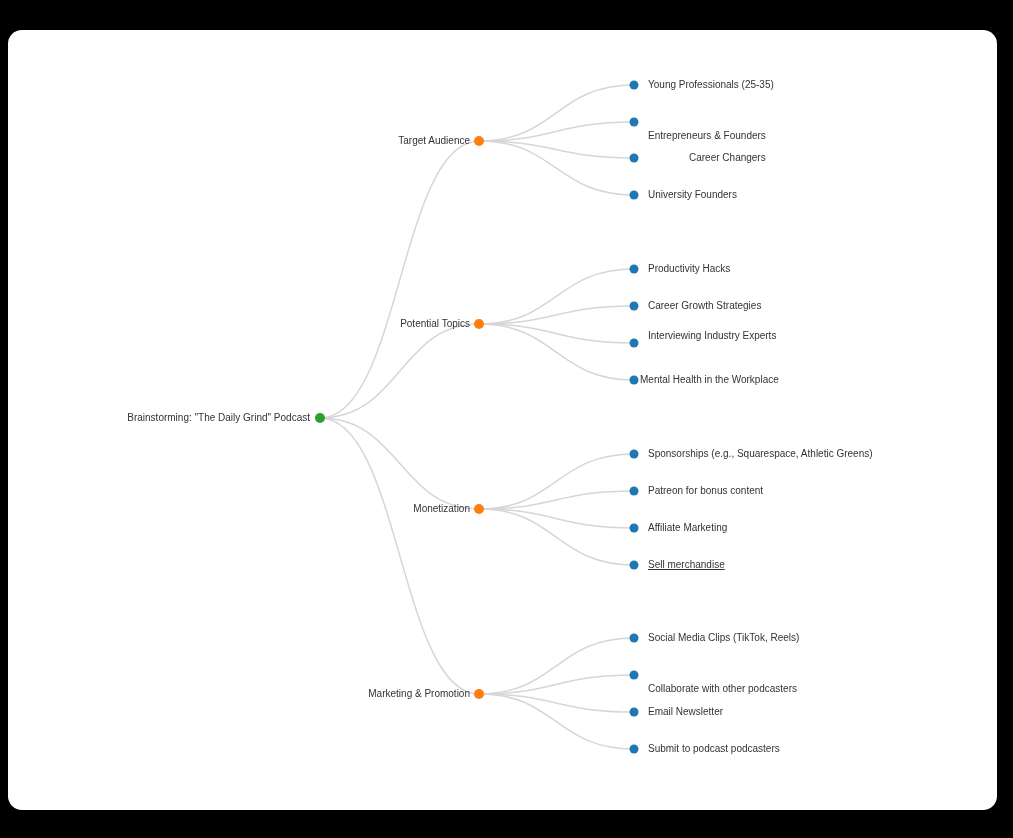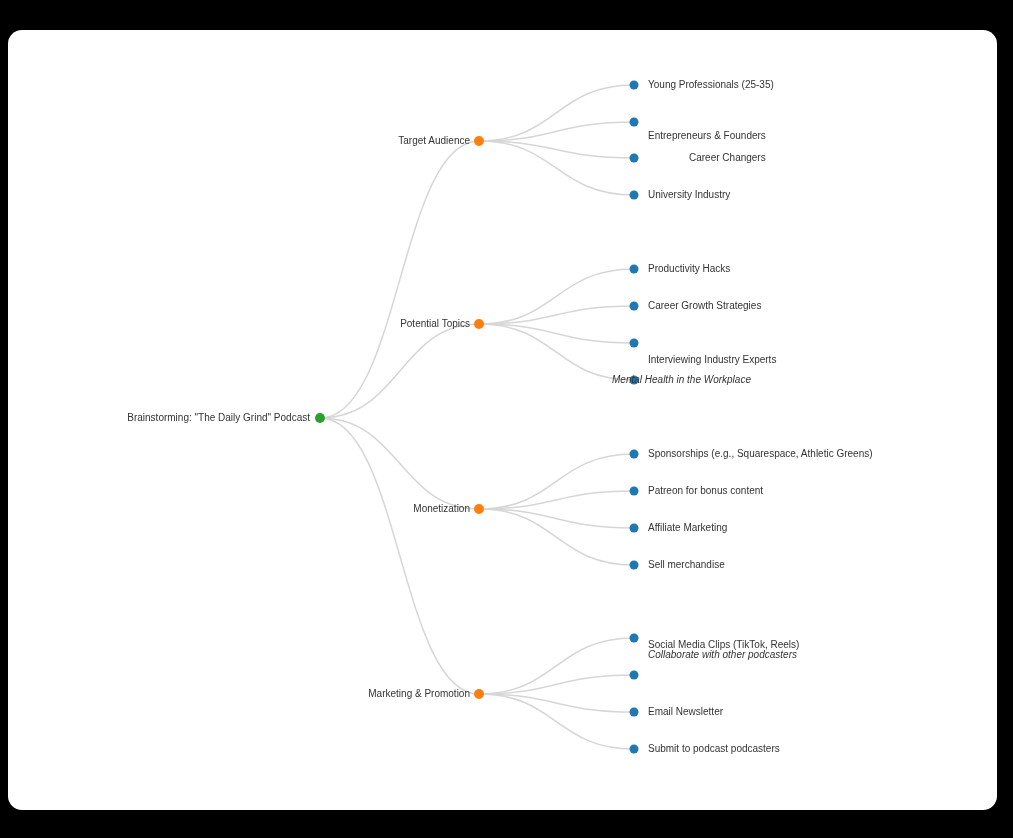--- a/index.html
+++ b/index.html
@@ -113,29 +113,29 @@
   <div class="label label-right" style="right:703px; top:418px;">Brainstorming: "The Daily Grind" Podcast</div>
 
   <div class="label label-right" style="right:543px; top:141px;">Target Audience</div>
   <div class="label label-right" style="right:543px; top:324px;">Potential Topics</div>
   <div class="label label-right" style="right:543px; top:509px;">Monetization</div>
   <div class="label label-right" style="right:543px; top:694px;">Marketing &amp; Promotion</div>
 
   <div class="label" style="left:648px; top:85px;">Young Professionals (25-35)</div>
   <div class="label" style="left:648px; top:136px;">Entrepreneurs &amp; Founders</div>
   <div class="label" style="left:648px; top:158px;margin-left:41px;">Career Changers</div>
-  <div class="label" style="left:648px; top:195px;">University Industry</div>
+  <div class="label" style="left:648px; top:195px;">University Founders</div>
 
   <div class="label" style="left:648px; top:269px;">Productivity Hacks</div>
   <div class="label" style="left:648px; top:306px;">Career Growth Strategies</div>
-  <div class="label" style="left:648px; top:360px;">Interviewing Industry Experts</div>
-  <div class="label" style="left:612px; top:380px;font-style:italic;">Mental Health in the Workplace</div>
+  <div class="label" style="left:648px; top:336px;">Interviewing Industry Experts</div>
+  <div class="label" style="left:640px; top:380px;">Mental Health in the Workplace</div>
 
   <div class="label" style="left:648px; top:491px;">Patreon for bonus content</div>
   <div class="label" style="left:648px; top:454px;">Sponsorships (e.g., Squarespace, Athletic Greens)</div>
   <div class="label" style="left:648px; top:528px;text-align:center;">Affiliate Marketing</div>
-  <div class="label" style="left:648px; top:565px;">Sell merchandise</div>
+  <div class="label" style="left:648px; top:565px;text-decoration:underline;">Sell merchandise</div>
 
-  <div class="label" style="left:648px; top:638px;margin-top:7px;">Social Media Clips (TikTok, Reels)</div>
-  <div class="label" style="left:648px; top:655px;font-style:italic;">Collaborate with other podcasters</div>
+  <div class="label" style="left:648px; top:638px;">Social Media Clips (TikTok, Reels)</div>
+  <div class="label" style="left:648px; top:689px;">Collaborate with other podcasters</div>
   <div class="label" style="left:648px; top:712px;">Email Newsletter</div>
   <div class="label" style="left:648px; top:749px;">Submit to podcast podcasters</div>
 </div>
 
 </body></html>

